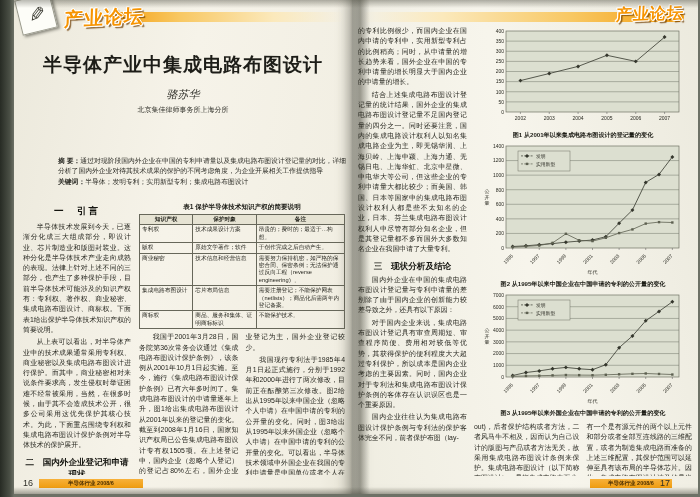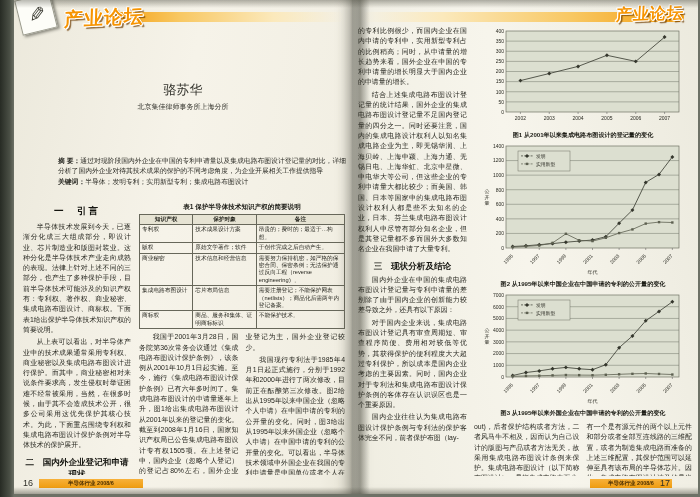--- a/index.html
+++ b/index.html
@@ -23,21 +23,21 @@
          text-shadow:1px 0 #fff,-1px 0 #fff,0 1px #fff,0 -1px #fff,1px 1px #fff,-1px -1px #fff,2.5px 2.5px 1px rgba(110,60,0,.75);}
   .logo-l{left:50px;top:5px;font-size:19px;}
   .logo-r{right:14px;top:4px;font-size:16px;transform:rotate(-2deg) skewX(-5deg);}
   .paper-icon{position:absolute;left:4px;top:-4px;width:34px;height:34px;background:#fdfdf8;
          border:1px solid #9a9a8c;transform:rotate(-14deg);box-shadow:2px 2px 3px rgba(40,40,30,.5);
          display:flex;align-items:center;justify-content:center;}
   .paper-icon span{font-size:20px;color:#3c3c34;transform:rotate(96deg);}
   
   .title-block{position:absolute;left:14px;top:50px;width:310px;text-align:center;}
   .title-block h1{margin:0;font-size:19px;line-height:30px;font-weight:700;color:#1d1d18;letter-spacing:1px;}
-  .author{margin-top:1px;font-size:13px;color:#33332c;}
+  .author{margin-top:7px;font-size:11px;color:#33332c;font-style:italic;}
   .affil{margin-top:3px;font-size:7px;color:#33332c;}
   
   .abstract{position:absolute;left:44px;top:156px;width:288px;font-size:6.8px;line-height:10px;text-align:justify;}
   .abstract p{margin:0 0 1px 0;}
   .abstract b{font-weight:700;}
   
   .body-l{position:absolute;left:9px;top:203px;width:322px;height:272px;display:flex;gap:8px;overflow:hidden;}
   .colA{width:108px;flex:none;}
   .colRest{flex:1;display:flex;flex-direction:column;}
   .twocol{display:flex;gap:7px;margin-top:3px;}
@@ -84,21 +84,21 @@
   <div class="spread">
 
     <section class="page page-left">
       <div class="hdr-bar bar-l"></div>
       <div class="paper-icon">
           <span>✎</span>
         </div>
       <div class="logo3d logo-l">产业论坛</div>
 
       <div class="title-block">
-        <h1><br>
+        <h1><span>半导体产业中集成电路布图设计</span><br>
           </h1>
         <div class="author">骆苏华</div>
         <div class="affil">北京集佳律师事务所上海分所</div>
       </div>
 
       <div class="abstract">
         <p><b>摘 要：</b><span>通过对现阶段国内外企业在中国的专利申请量以及集成电路布图设计登记量的对比，详细分析了国内外企业对待其技术成果的保护的不同考虑角度，为企业开展相关工作提供指导</span></p>
         <p><b>关键词：</b><span>半导体；发明专利；实用新型专利；集成电路布图设计</span></p>
       </div>
 

